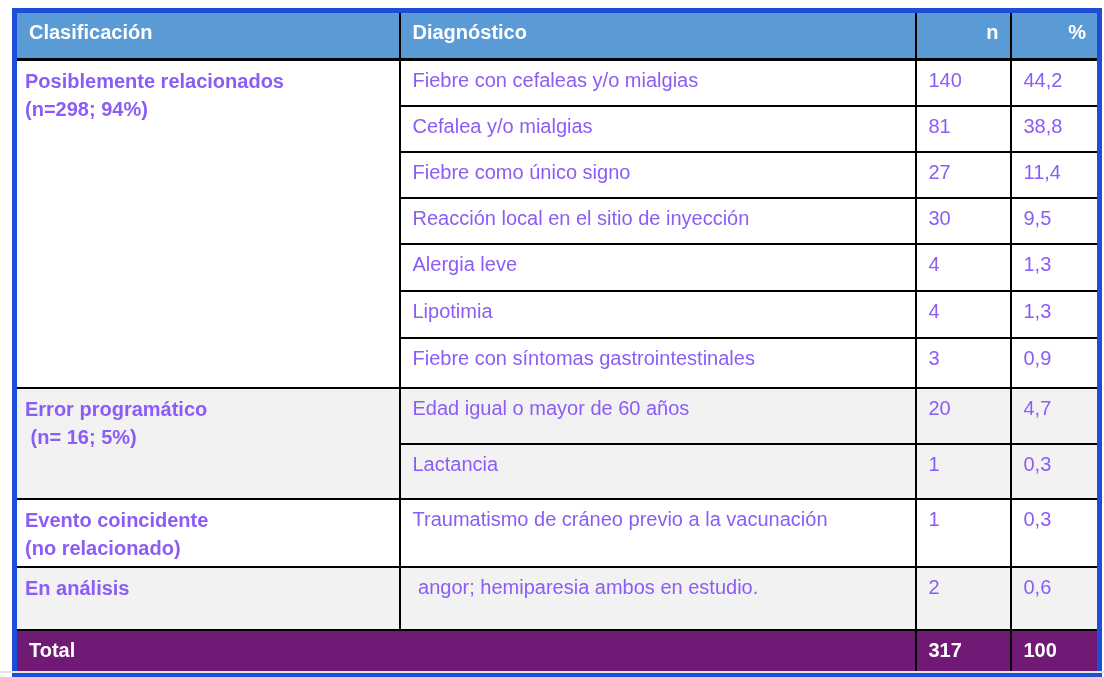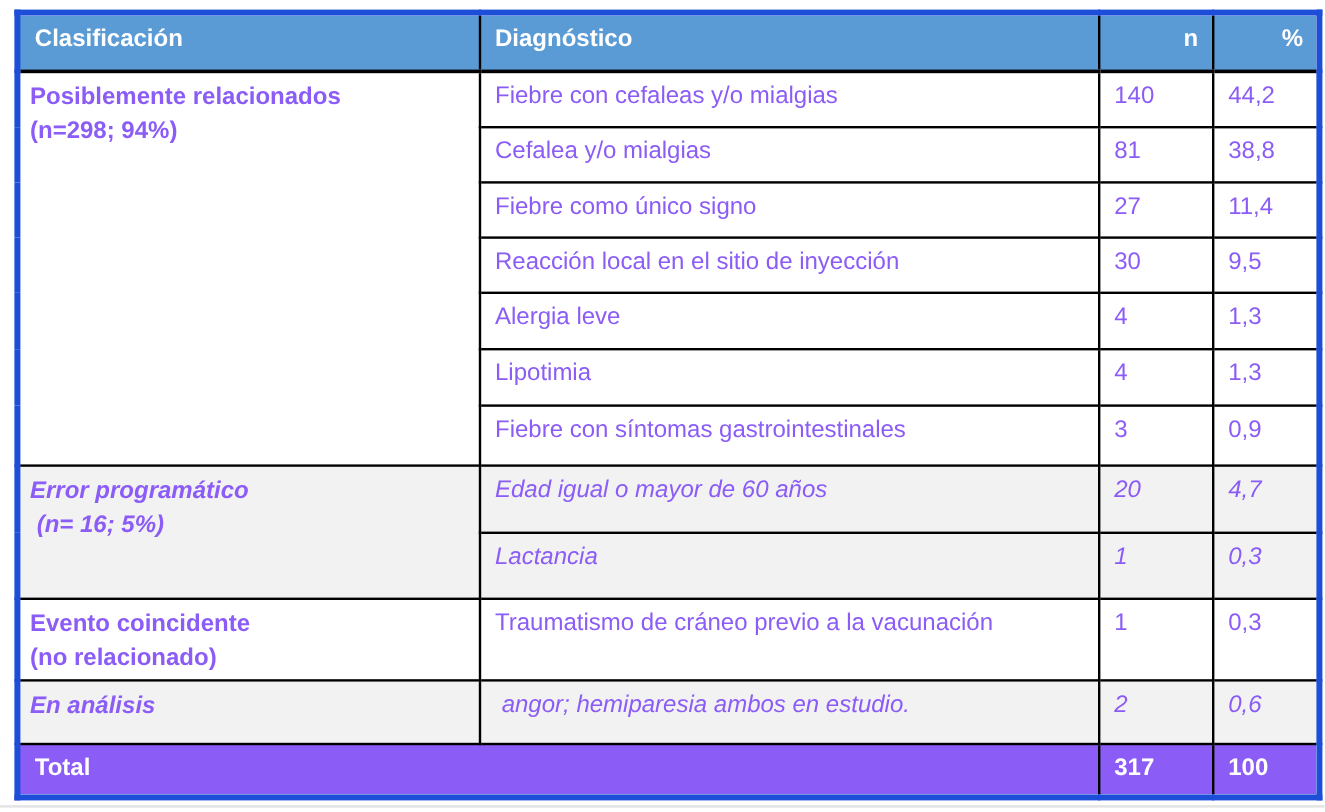--- a/index.html
+++ b/index.html
@@ -37,24 +37,24 @@
     border-bottom-width: 3px;
   }
   .esavi th.num-h { text-align: right; }
   td.clas {
     font-weight: bold;
     padding-left: 8px;
     line-height: 1.4;
   }
   td.diag { white-space: pre-wrap; }
   td.num { text-align: left; padding-right: 11px; }
-  tr.gray td { background: #F2F2F2; font-style: italic; }
+  tr.gray td { background: #F2F2F2; }
   .sublabel { white-space: pre-wrap; }
   tr.total-row td {
-    background: #8b5cf6;
+    background: #701a75;
     color: #ffffff;
     font-weight: bold;
     border-top-width: 2px;
   }
   .page-edge-line {
     position: absolute;
     left: 0;
     top: 671px;
     width: 1104px;
     height: 2px;
@@ -141,21 +141,21 @@
       <tr style="height:58px">
         <td class="clas">
           <div>Evento coincidente</div>
           <div class="sublabel">(no relacionado)</div>
         </td>
         <td class="diag">Traumatismo de cráneo previo a la vacunación</td>
         <td class="num">1</td>
         <td class="num">0,3</td>
       </tr>
 
-      <tr class="gray" style="height:53px">
+      <tr class="gray" style="height:63px">
         <td class="clas">
           <div>En análisis</div>
           <div class="sublabel"></div>
         </td>
         <td class="diag"> angor; hemiparesia ambos en estudio.</td>
         <td class="num">2</td>
         <td class="num">0,6</td>
       </tr>
 
       <tr class="total-row" style="height:45px">

